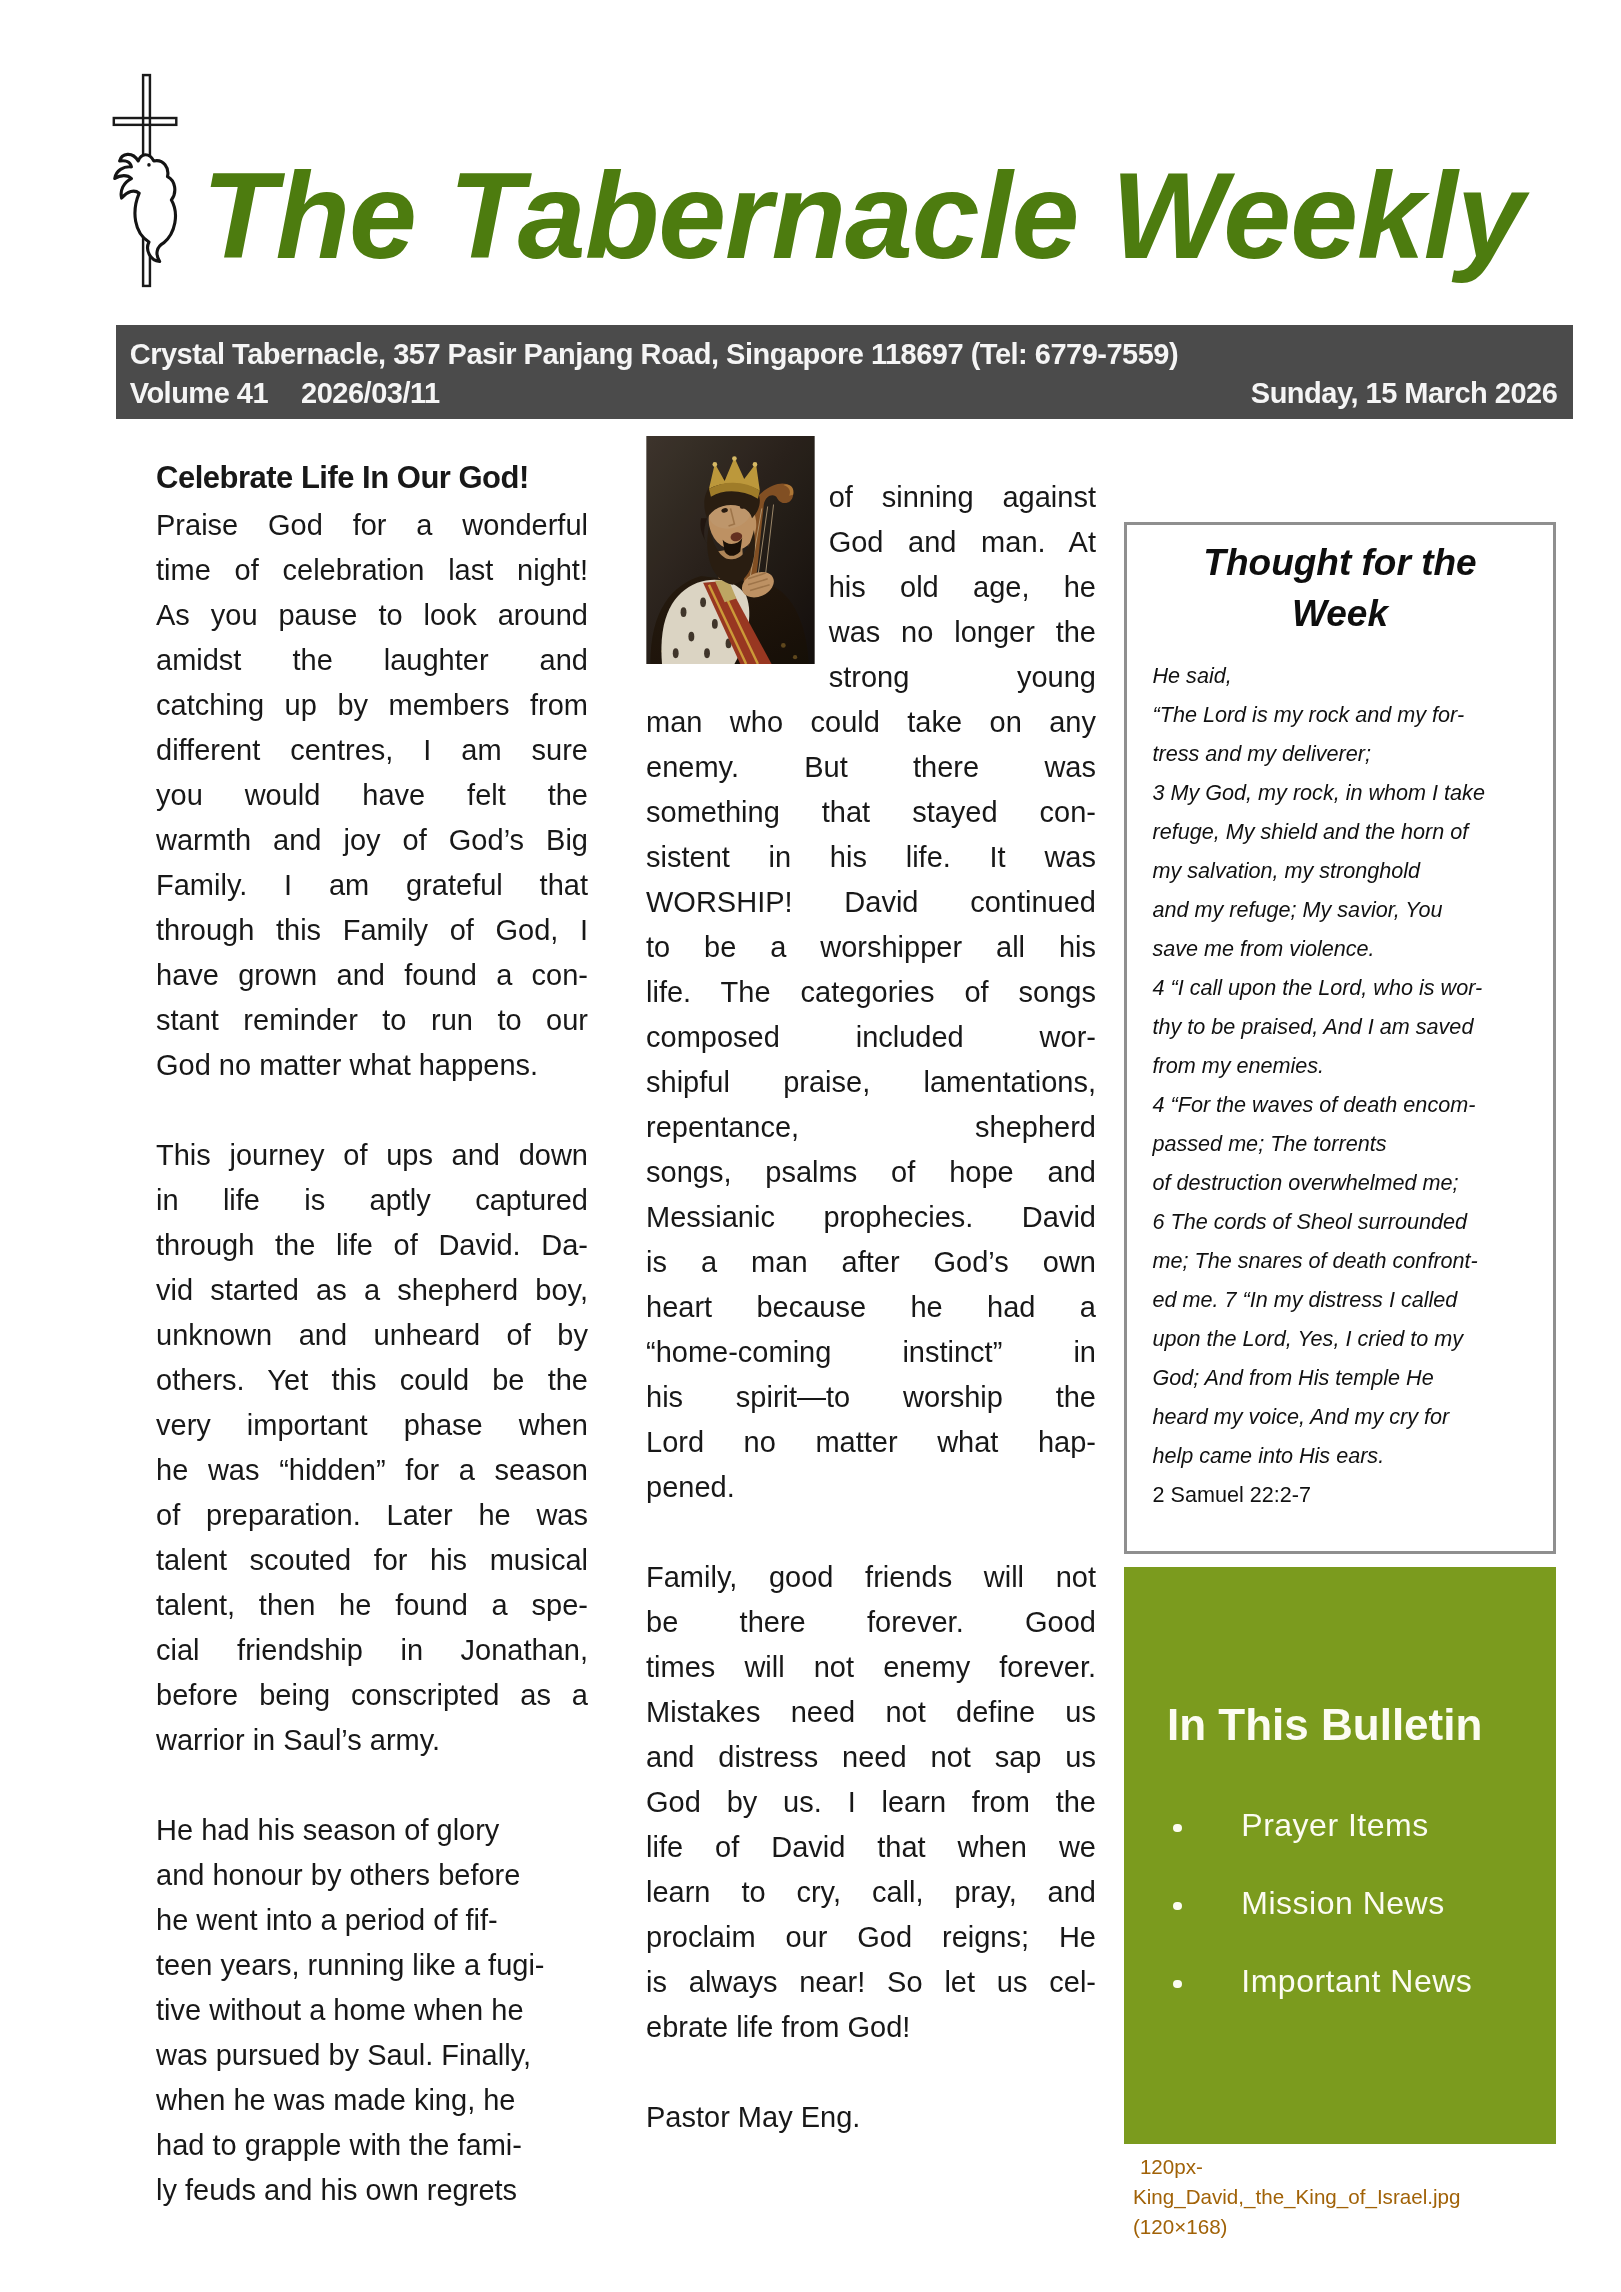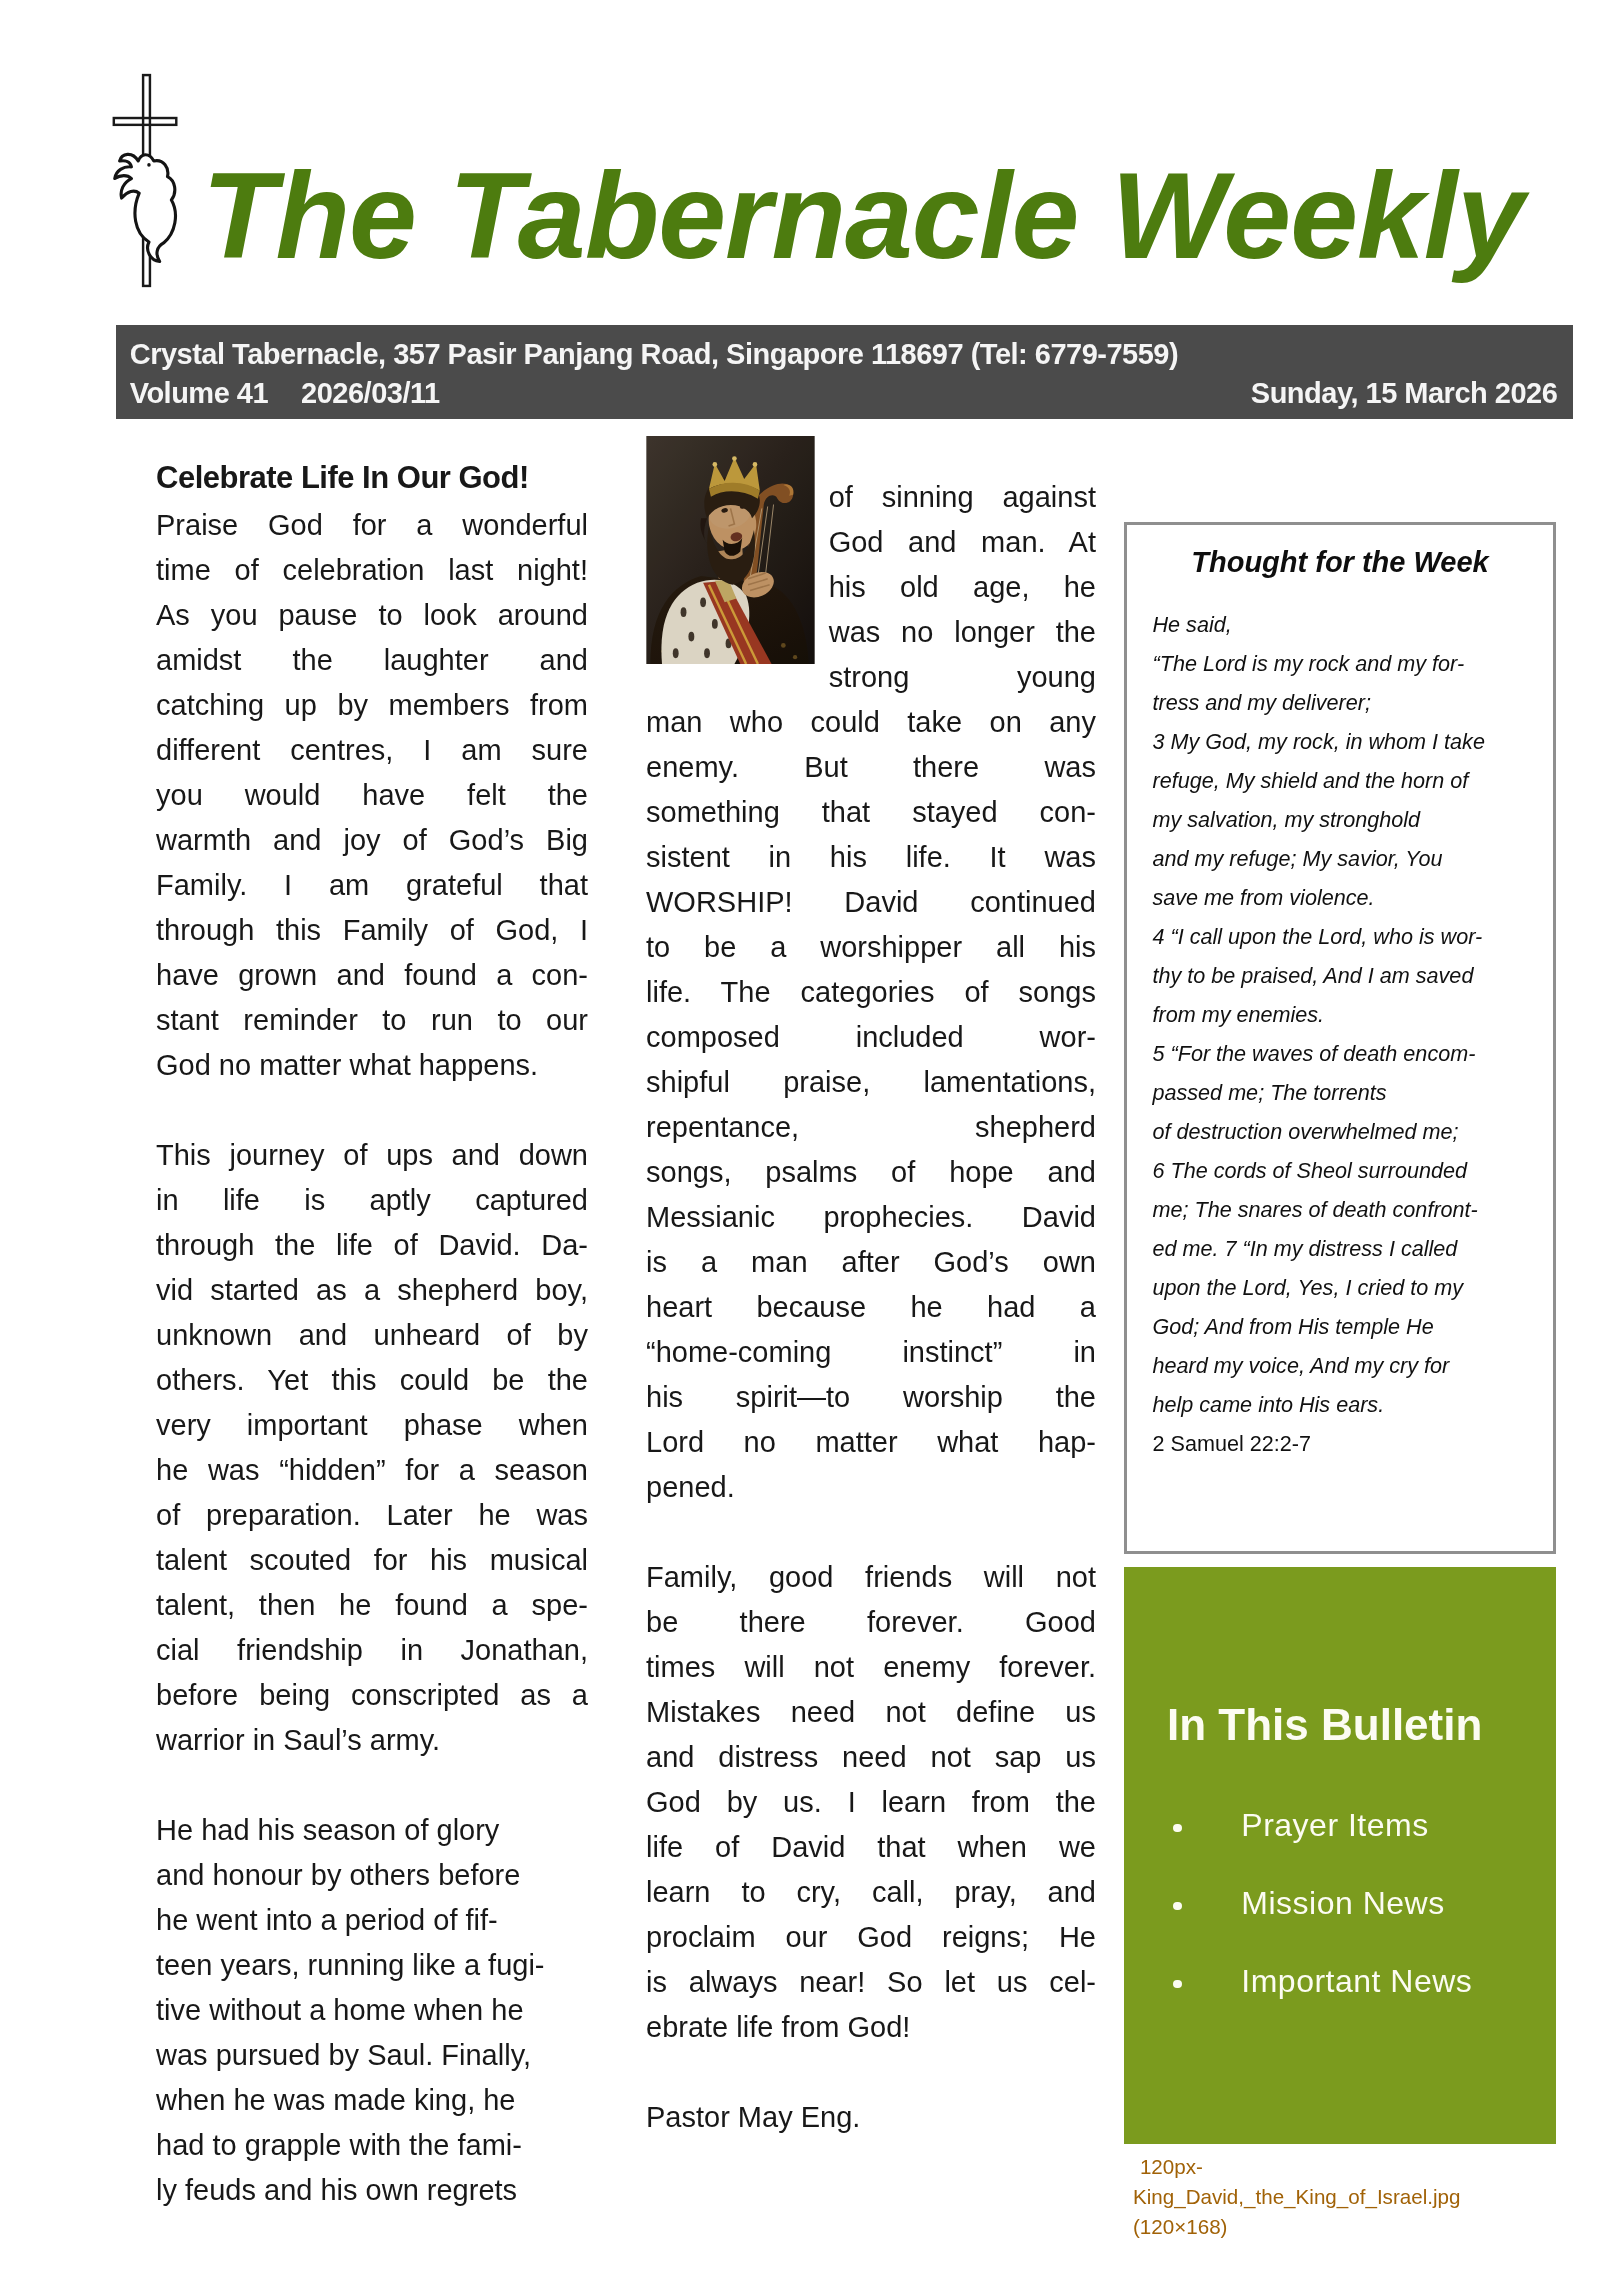--- a/index.html
+++ b/index.html
@@ -37,21 +37,21 @@
   .f{margin-top:39px;}
   
   .kdwrap{float:left;width:169px;height:228px;margin-right:13.7px;}
   
   .tbox{
     position:absolute;left:1124px;top:522px;width:432px;height:1032px;
     box-sizing:border-box;border:3.9px solid var(--box-border,#8f8f8f);
     background:#ffffff;padding:11.8px 25.5px 0 25.5px;
   }
   .theading{
-    text-align:center;font-size:29px;font-weight:bold;font-style:italic;
+    text-align:center;font-size:37px;font-weight:bold;font-style:italic;
     line-height:51px;margin-bottom:17.6px;color:#0e0e0e;
   }
   .sl{font-size:21.6px;font-style:italic;line-height:39px;height:39px;color:#111;}
   .rm{font-style:normal;}
   
   .gbox{
     position:absolute;left:1124px;top:1567px;width:432px;height:577px;
     background:var(--accent-green,#7b9b1e);color:#fcfcf2;
     box-sizing:border-box;padding:129px 19.6px 0 43px;
   }
@@ -282,21 +282,21 @@
       <div class="sl it">“The Lord is my rock and my for-</div>
       <div class="sl it">tress and my deliverer;</div>
       <div class="sl it">3 My God, my rock, in whom I take</div>
       <div class="sl it">refuge, My shield and the horn of</div>
       <div class="sl it">my salvation, my stronghold</div>
       <div class="sl it">and my refuge; My savior, You</div>
       <div class="sl it">save me from violence.</div>
       <div class="sl it">4 “I call upon the Lord, who is wor-</div>
       <div class="sl it">thy to be praised, And I am saved</div>
       <div class="sl it">from my enemies.</div>
-      <div class="sl it">5 “For the waves of death encom-</div>
+      <div class="sl it">4 “For the waves of death encom-</div>
       <div class="sl it">passed me; The torrents</div>
       <div class="sl it">of destruction overwhelmed me;</div>
       <div class="sl it">6 The cords of Sheol surrounded</div>
       <div class="sl it">me; The snares of death confront-</div>
       <div class="sl it">ed me. 7 “In my distress I called</div>
       <div class="sl it">upon the Lord, Yes, I cried to my</div>
       <div class="sl it">God; And from His temple He</div>
       <div class="sl it">heard my voice, And my cry for</div>
       <div class="sl it">help came into His ears.</div>
       <div class="sl rm">2 Samuel 22:2-7</div>

